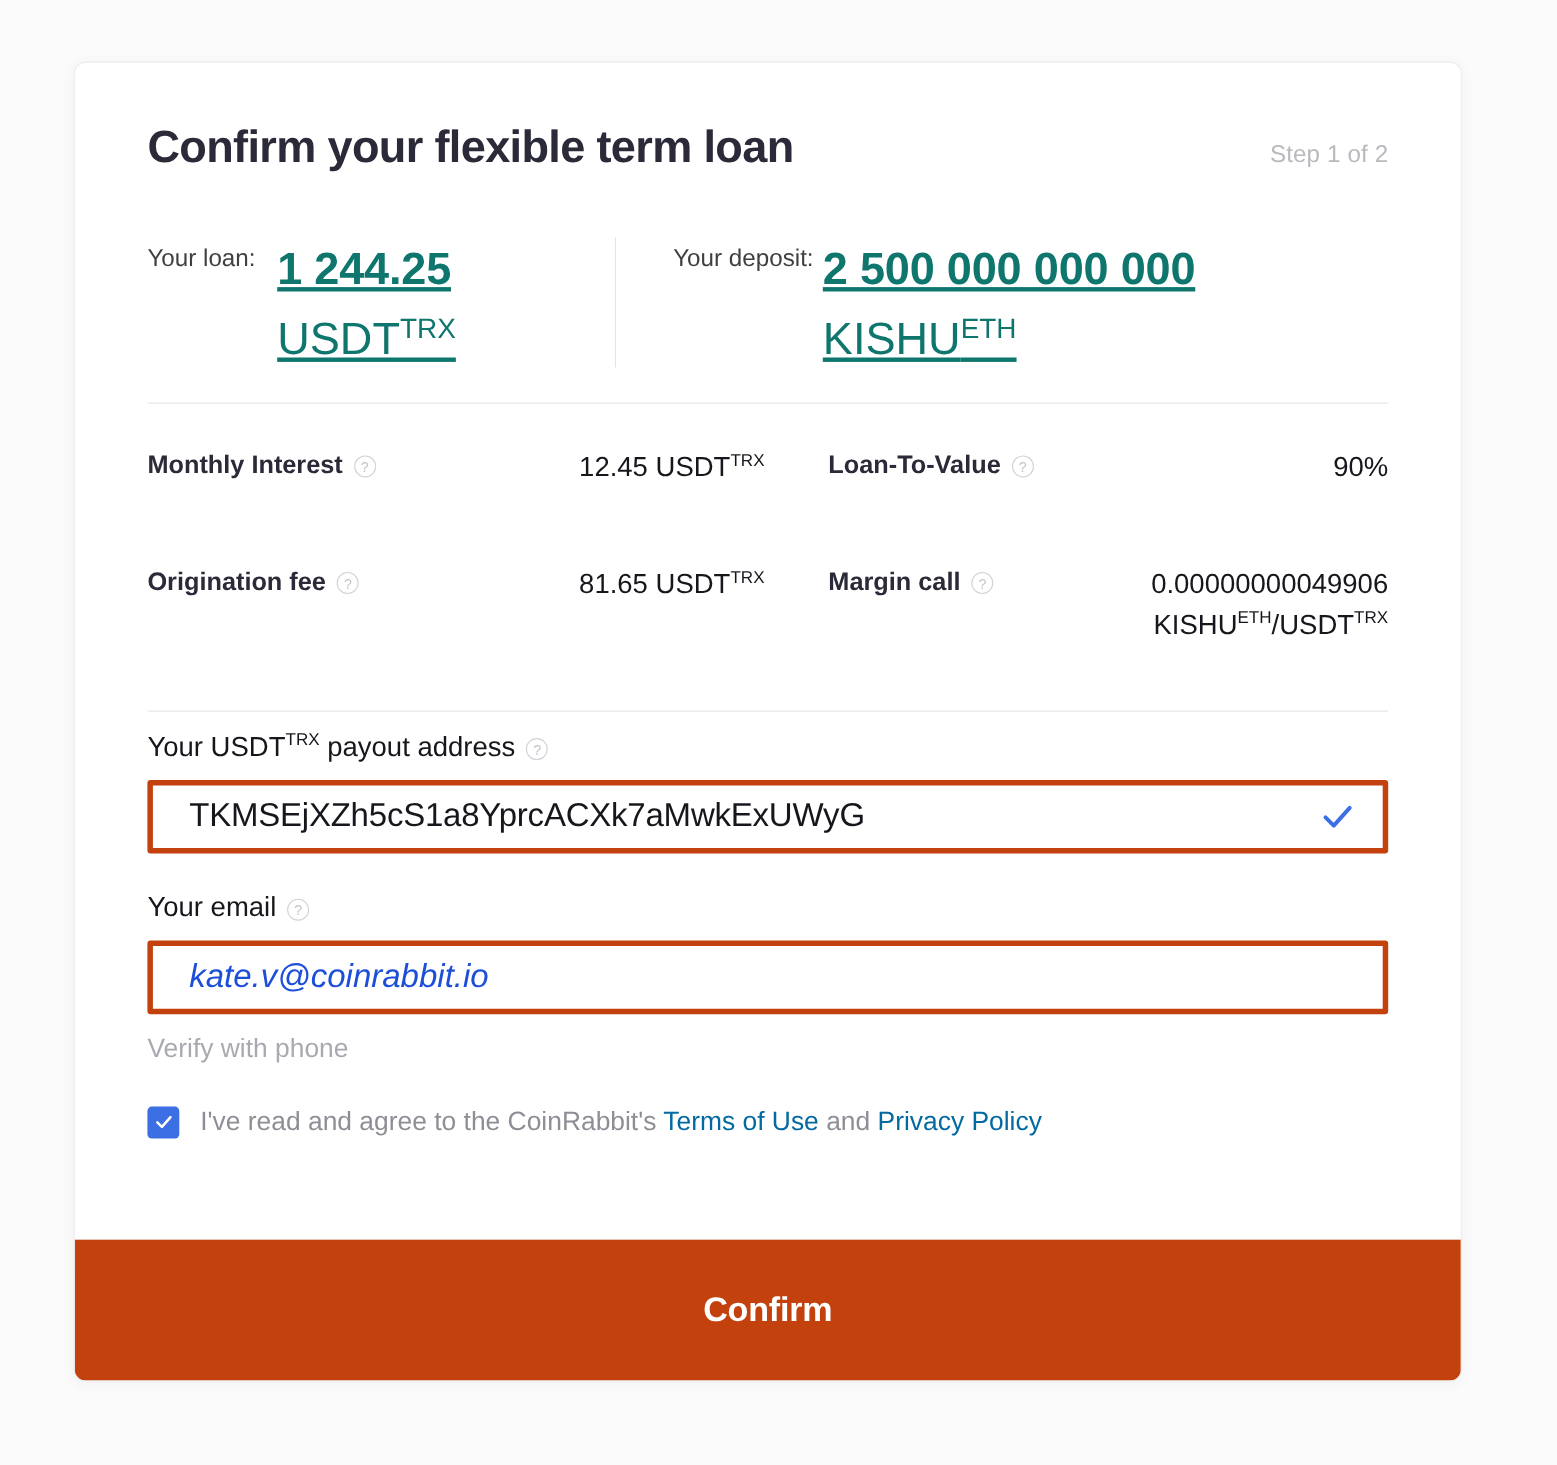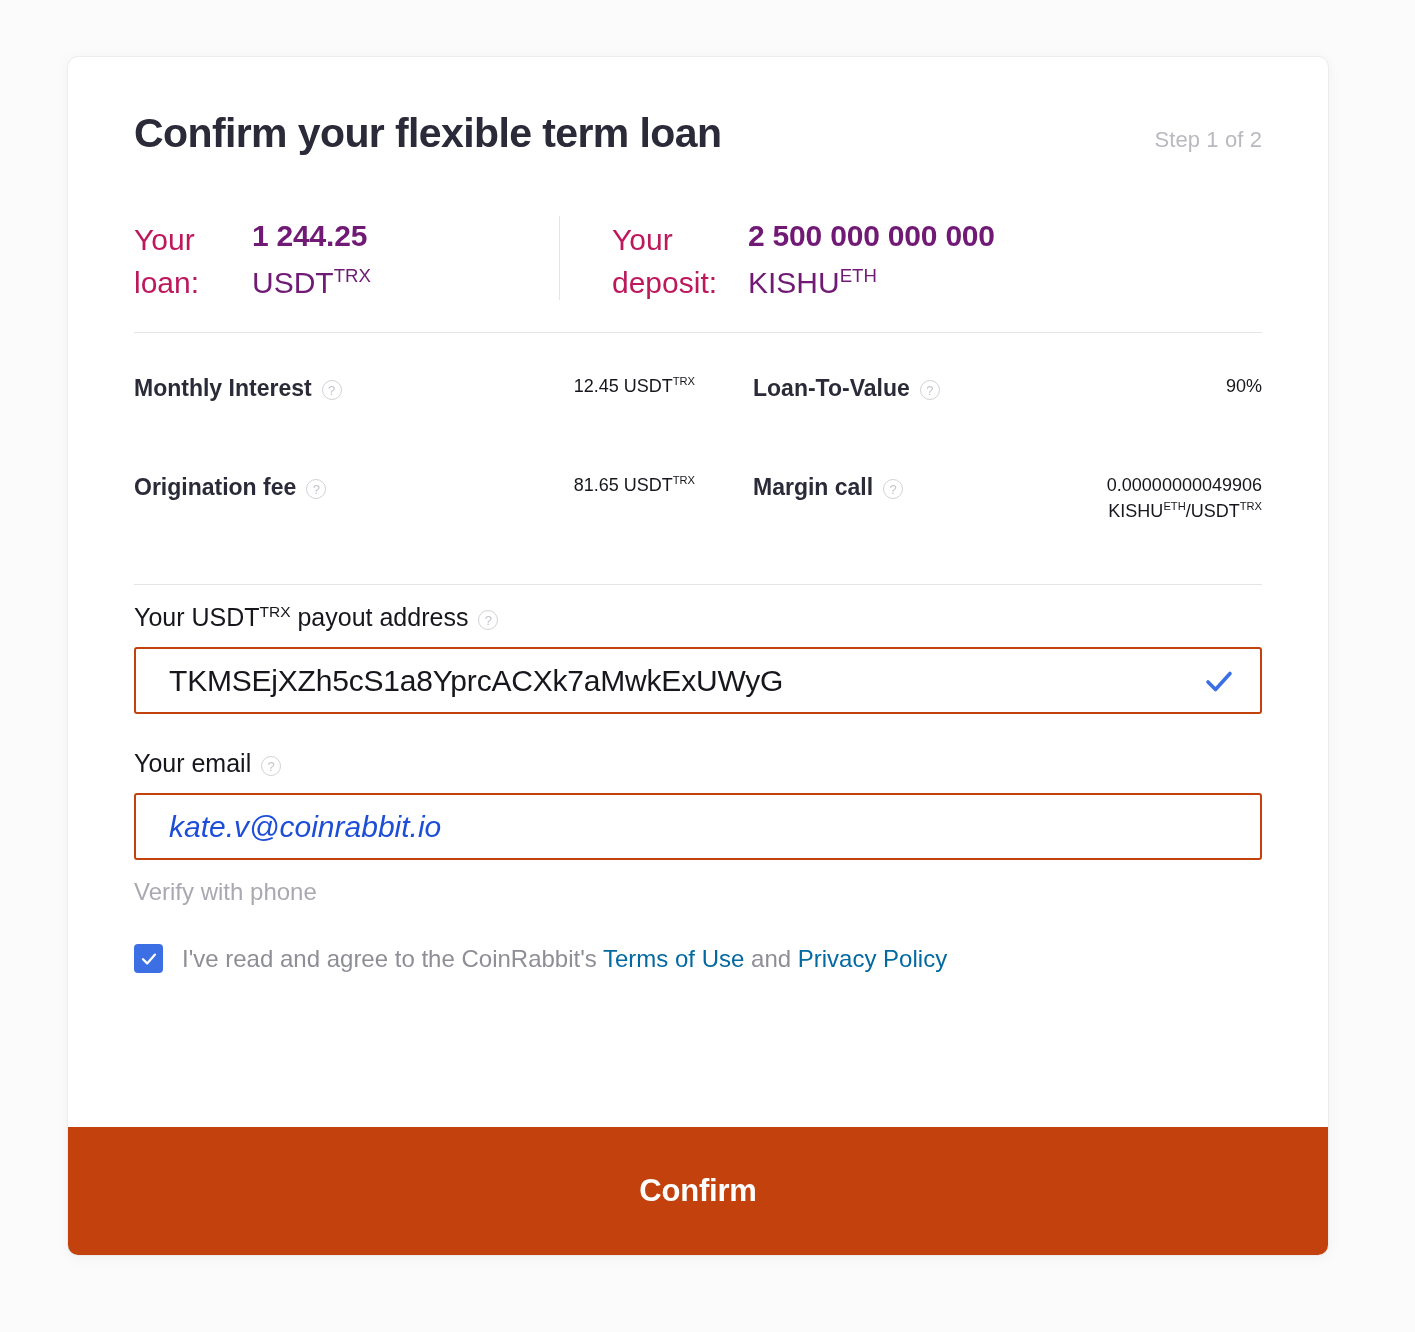--- a/index.html
+++ b/index.html
@@ -72,32 +72,33 @@
   }
   .summary-col.loan { width: 425px; }
   .summary-col.deposit { padding-left: 52px; }
   .divider-v {
     width: 1px;
     background: #e3e3e8;
     margin: 3px 0 6px 0;
     align-self: stretch;
   }
   .sum-label {
-    font-size: 30px;
-    color: #be185d;
+    font-size: 22px;
+    color: #404040;
     line-height: 1.42;
     width: 118px;
     flex: none;
     padding-top: 6px;
   }
   .sum-label.dep { width: 136px; }
   .sum-value {
-    font-size: 30px;
-    color: #701a75;
+    font-size: 41px;
+    color: #0f766e;
     line-height: 1.55;
+    text-decoration: underline;
   }
   .sum-amount {
     font-weight: bold;
     letter-spacing: -0.2px;
     display: block;
   }
   .sum-ticker {
     font-weight: normal;
     display: block;
   }
@@ -129,21 +130,21 @@
   .detail-label {
     font-size: 23px;
     font-weight: bold;
     color: #2a2a38;
     white-space: nowrap;
     display: flex;
     align-items: center;
     padding-top: 2px;
   }
   .detail-value {
-    font-size: 18px;
+    font-size: 25px;
     color: #16161c;
     text-align: right;
     line-height: 1.45;
     white-space: nowrap;
   }
   .detail-value .vline2 { display: block; }
 
   .help-icon {
     display: inline-block;
     width: 20px;
@@ -169,21 +170,21 @@
     font-size: 25px;
     color: #16161c;
     display: flex;
     align-items: center;
   }
   .field-label .help-icon { position: relative; top: 2px; }
 
   .input-box {
     margin-top: 15px;
     height: 67px;
-    border: 2px solid #c2410c;
+    border: 5px solid #c2410c;
     border-radius: 3px;
     display: flex;
     align-items: center;
     padding: 0 24px 0 33px;
     box-sizing: border-box;
     background: #fff;
   }
   .input-text {
     flex: 1;
     font-size: 30px;

